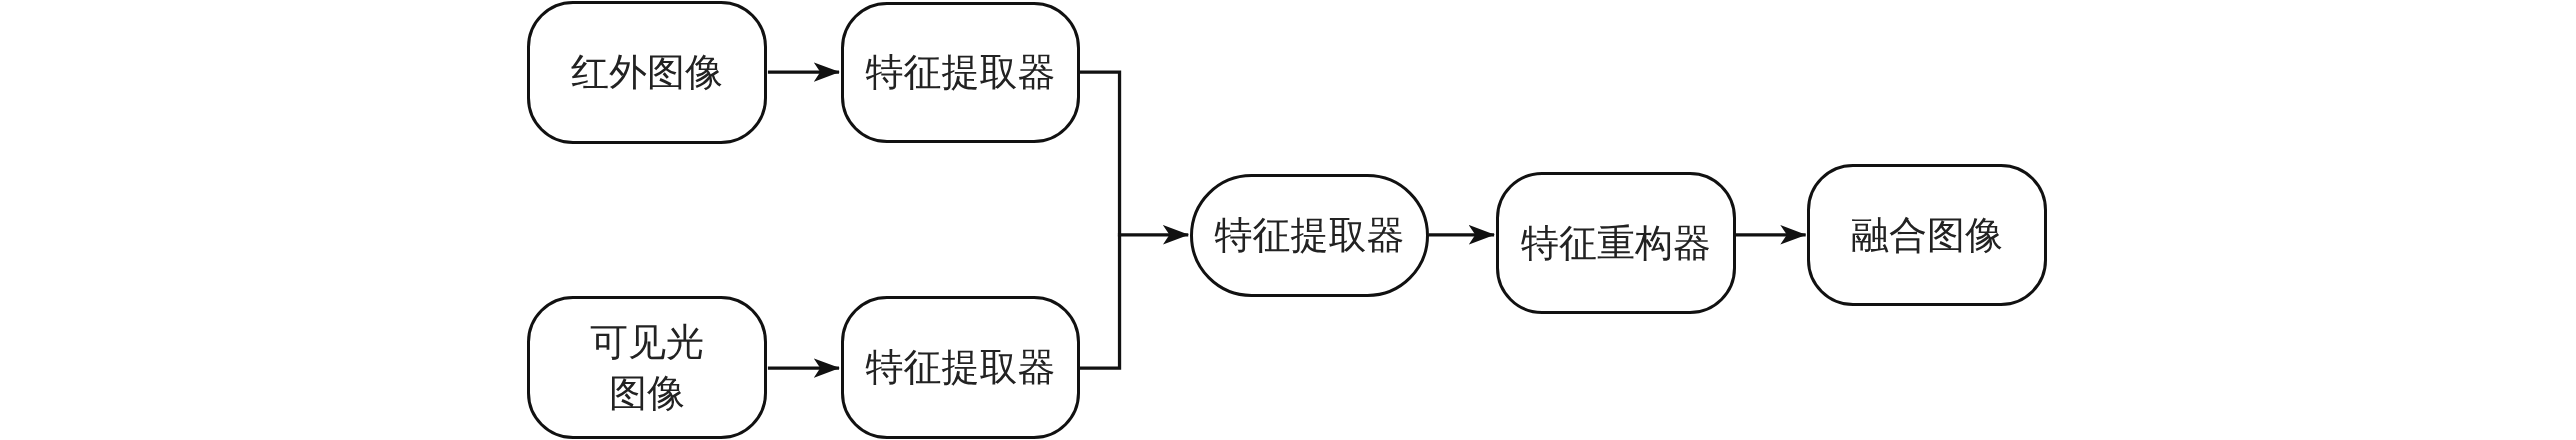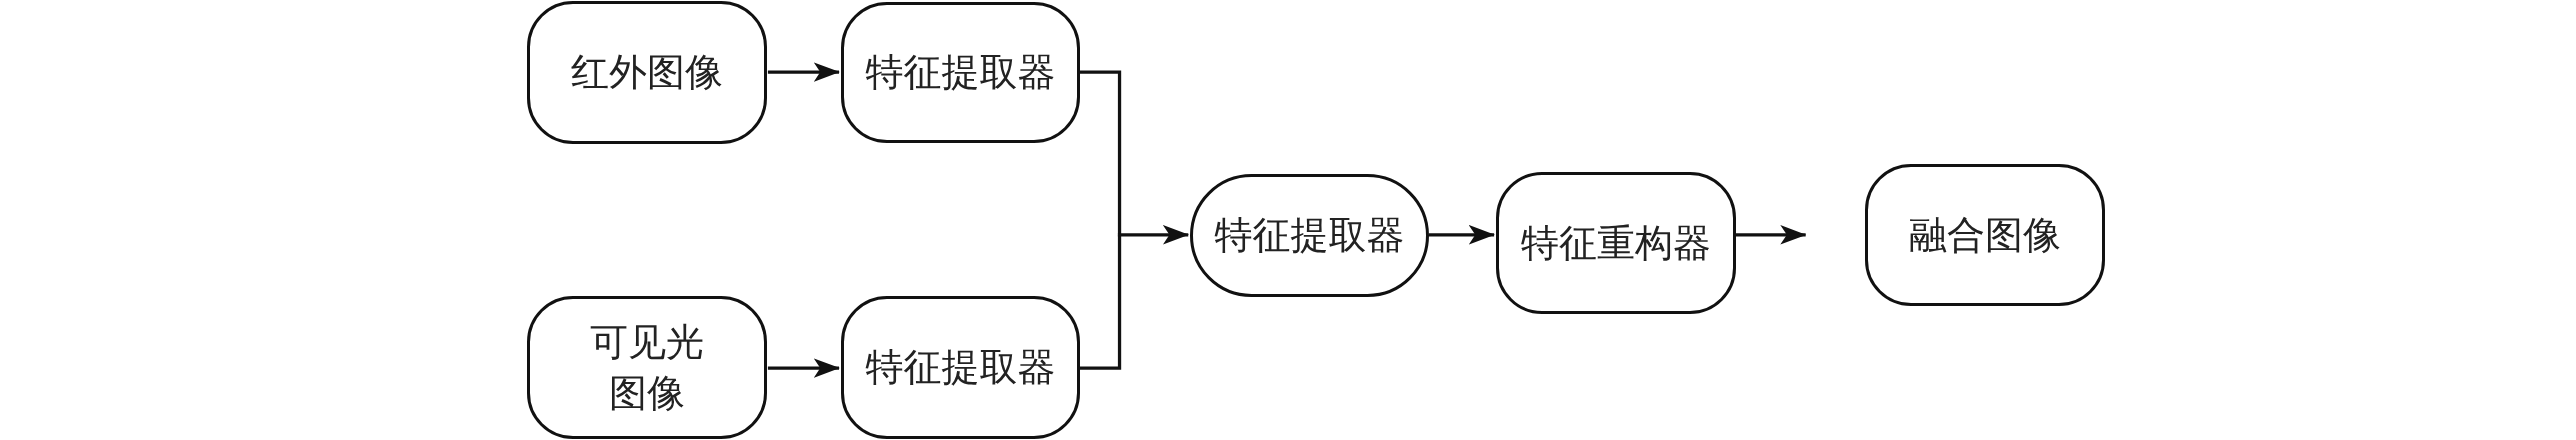--- a/index.html
+++ b/index.html
@@ -58,17 +58,17 @@
   </div>
 
   <div class="node pill" style="left:1190px; top:174px; width:239px; height:123px;">
     <span>特征提取器</span>
   </div>
 
   <div class="node r" style="left:1496px; top:172px; width:240px; height:142px;">
     <span>特征重构器</span>
   </div>
 
-  <div class="node r" style="left:1865px; top:164px; width:240px; height:142px;">
+  <div class="node r" style="left:1807px; top:164px; width:240px; height:142px;">
     <span>融合图像</span>
   </div>
 </div>
 
 
 </body></html>

